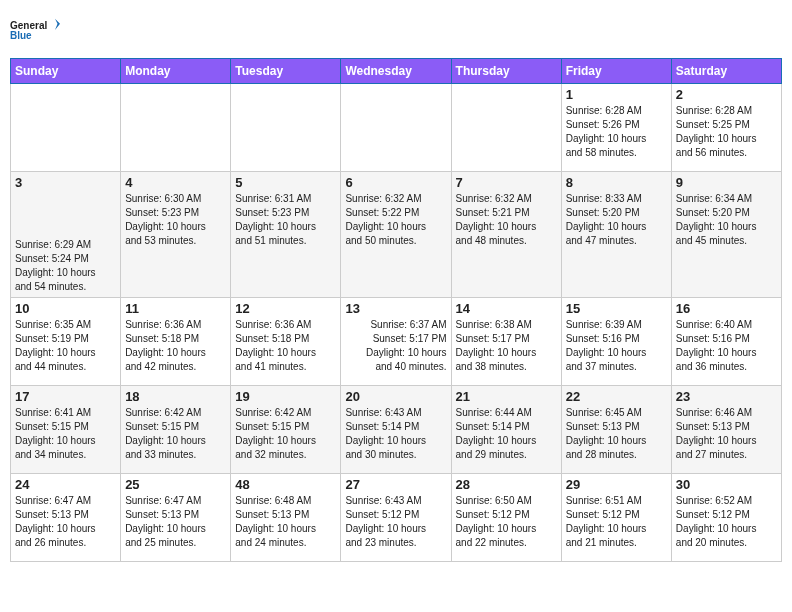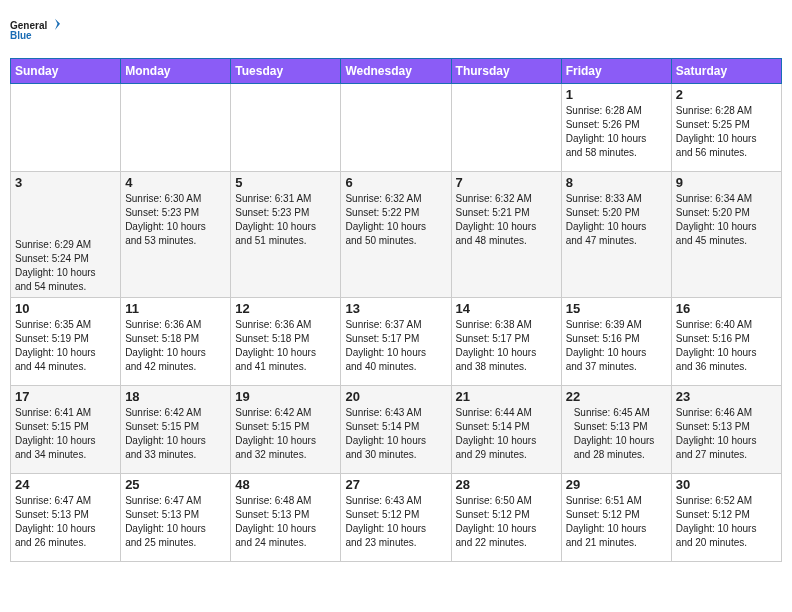--- a/index.html
+++ b/index.html
@@ -192,21 +192,21 @@
         </td>
         <td>
           <span class="day-number">12</span>
           <div class="day-info" style="white-space: pre-line;">Sunrise: 6:36 AM
 Sunset: 5:18 PM
 Daylight: 10 hours
 and 41 minutes.</div>
         </td>
         <td>
           <span class="day-number">13</span>
-          <div class="day-info" style="white-space: pre-line;">Sunrise: 6:37 AM
+          <div class="day-info" style="white-space: pre-line; text-align: right;">Sunrise: 6:37 AM
 Sunset: 5:17 PM
 Daylight: 10 hours
 and 40 minutes.</div>
         </td>
         <td>
           <span class="day-number">14</span>
           <div class="day-info" style="white-space: pre-line;">Sunrise: 6:38 AM
 Sunset: 5:17 PM
 Daylight: 10 hours
 and 38 minutes.</div>
@@ -257,21 +257,21 @@
         </td>
         <td>
           <span class="day-number">21</span>
           <div class="day-info" style="white-space: pre-line;">Sunrise: 6:44 AM
 Sunset: 5:14 PM
 Daylight: 10 hours
 and 29 minutes.</div>
         </td>
         <td>
           <span class="day-number">22</span>
-          <div class="day-info" style="white-space: pre-line; margin-left: 8px;">Sunrise: 6:45 AM
+          <div class="day-info" style="white-space: pre-line;">Sunrise: 6:45 AM
 Sunset: 5:13 PM
 Daylight: 10 hours
 and 28 minutes.</div>
         </td>
         <td>
           <span class="day-number">23</span>
           <div class="day-info" style="white-space: pre-line;">Sunrise: 6:46 AM
 Sunset: 5:13 PM
 Daylight: 10 hours
 and 27 minutes.</div>

